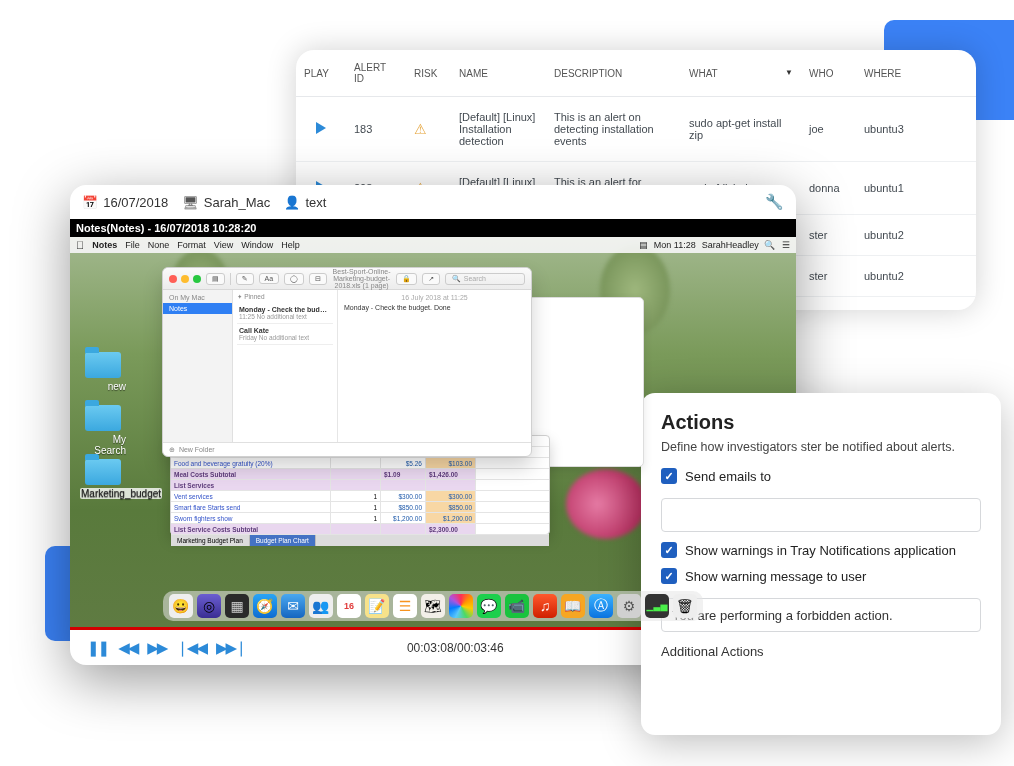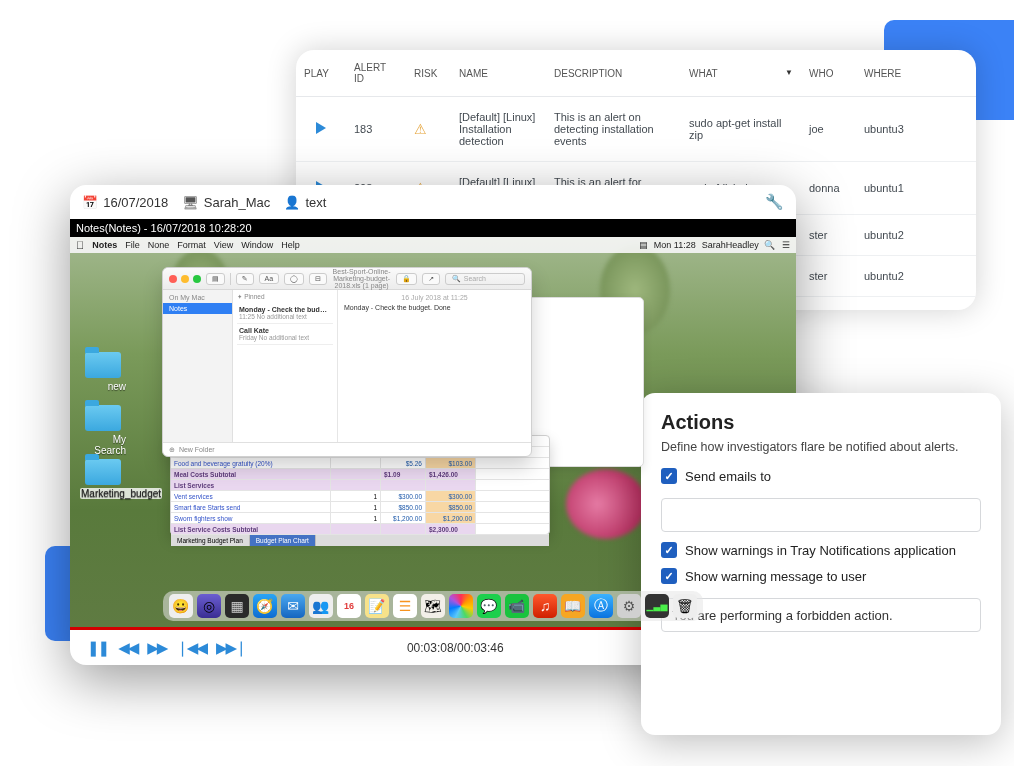--- a/index.html
+++ b/index.html
@@ -73,21 +73,21 @@
   .player-header {
     height: 34px; display: flex; align-items: center;
     padding: 0 12px; gap: 14px;
     color: #333; font-size: 13px;
   }
   .player-header .hdr-item { display: flex; align-items: center; gap: 5px; color:#333;}
   .player-header .wrench { margin-left: auto; font-size: 15px; color:#222;}
   .icon-sm { font-size: 13px; color:#555; }
   .black-bar {
     height: 18px; background: #000; color: #fff;
-    font-size: 11px; line-height: 18px; padding-left: 6px;
+    font-size: 11px; line-height: 18px; padding-left: 6px; font-weight: bold;
   }
   .screenshot-area {
     height: 390px; position: relative; overflow:hidden;
     background: linear-gradient(180deg,#a2b88e 0%,#7a9a5a 30%, #597a3c 70%, #5f7b42 100%);
   }
   .poppies { position:absolute; inset:0; z-index:0; }
   
   .pod { position:absolute; border-radius: 50%; }
   .p1 { width:60px; height:80px; left:100px; top:12px; background: radial-gradient(#9eb77d,#6a874d); filter: blur(2px);}
   .p2 { width:70px; height:90px; left:530px; top:8px; background: radial-gradient(#9eb77d,#6a874d); filter: blur(2px);}
@@ -490,32 +490,33 @@
     <span class="ctrl">▶▶❘</span>
     <span class="player-time">
       <span>00:03:08</span>/<span>00:03:46</span>
     </span>
     <span style="width:120px"></span>
   </div>
 </div>
 
 <div class="actions-panel">
   <h3>Actions</h3>
-  <div class="subtitle">Define how investigators flare be notified about alerts.</div>
+  <div class="subtitle">Define how investigators ster be notified about alerts.</div>
 
   <div class="chk-row">
     <div class="chk">✓</div>
     <span>Send emails to</span>
   </div>
   <input class="text-input" style="">
 
   <div class="chk-row">
     <div class="chk">✓</div>
     <span>Show warnings in Tray Notifications application</span>
   </div>
 
   <div class="chk-row">
     <div class="chk">✓</div>
     <span>Show warning message to user</span>
   </div>
   <input class="text-input" value="You are performing a forbidden action." style="">
 
+  <div class="section-label">Additional Actions</div>
 </div>
 
 </body></html>

